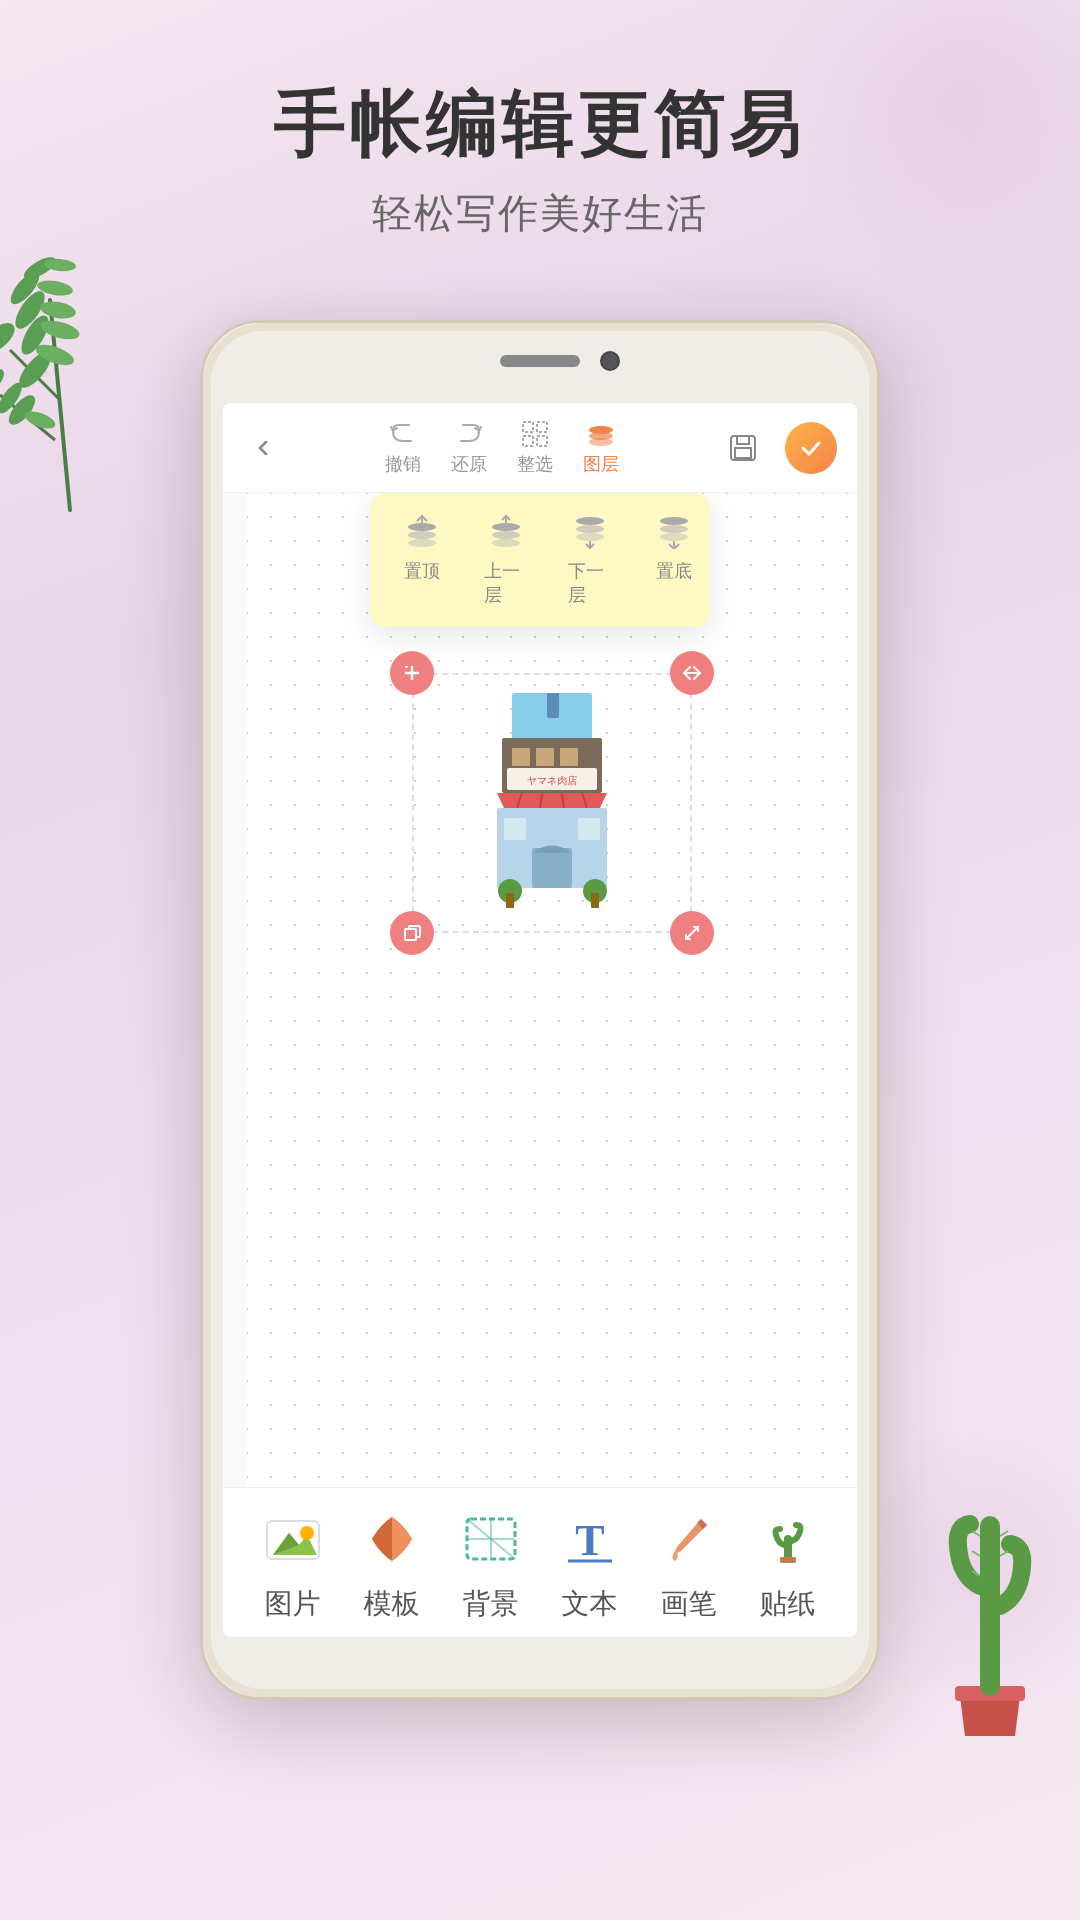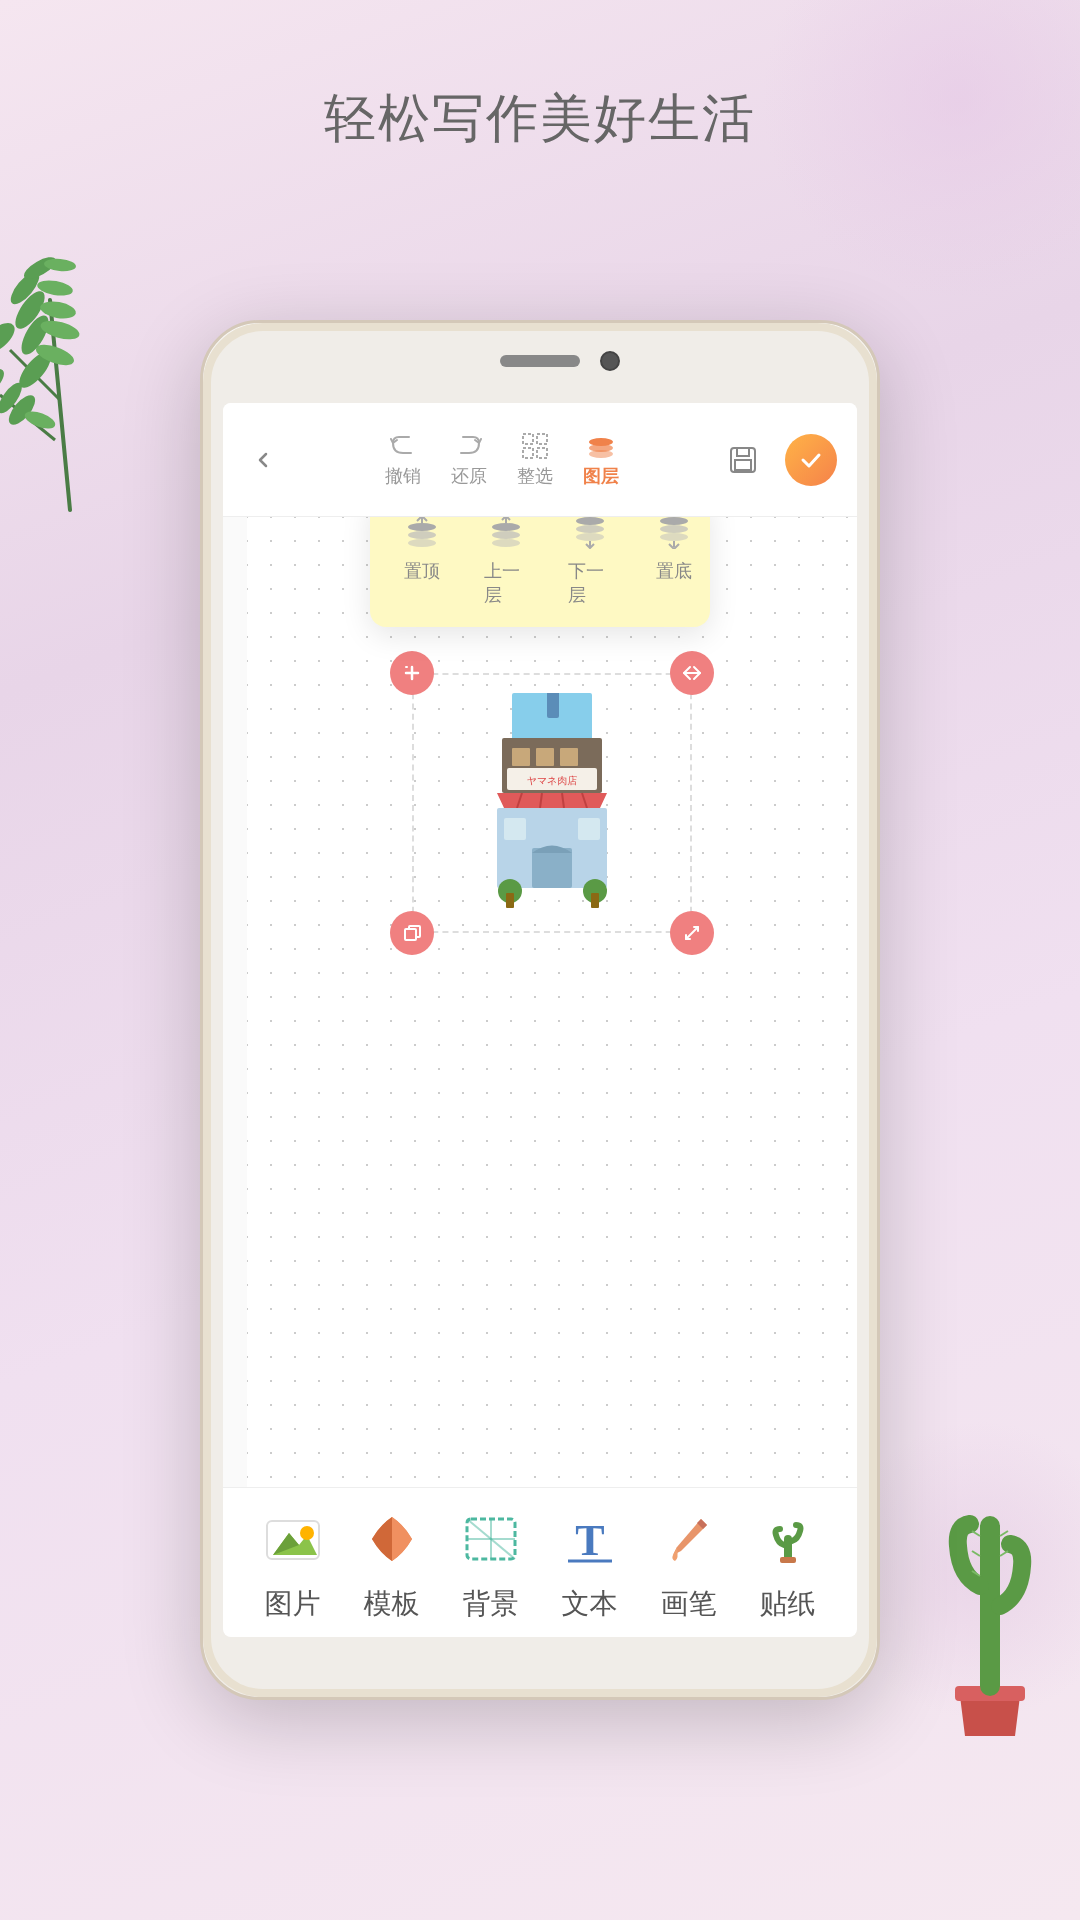--- a/index.html
+++ b/index.html
@@ -42,24 +42,24 @@
       z-index: 10;
     }
     .header-title {
       font-size: 72px;
       font-weight: 700;
       color: #333;
       letter-spacing: 4px;
       line-height: 1.2;
     }
     .header-subtitle {
-      font-size: 52px;
+      font-size: 40px;
       font-weight: 400;
       color: #666;
-      margin-top: 4px;
+      margin-top: 20px;
       letter-spacing: 2px;
     }
 
     
     .leaf-left {
       position: absolute;
       top: 200px;
       left: -20px;
       z-index: 5;
     }
@@ -126,21 +126,21 @@
       border-radius: 50%;
       border: 2px solid #444;
     }
 
     
     .toolbar {
       position: absolute;
       top: 0;
       left: 0;
       right: 0;
-      height: 114px;
+      height: 90px;
       background: white;
       display: flex;
       align-items: center;
       padding: 0 20px;
       border-bottom: 1px solid #eee;
       z-index: 50;
     }
 
     .toolbar-back {
       width: 40px;
@@ -174,21 +174,20 @@
       align-items: center;
       justify-content: center;
     }
 
     .tool-label {
       font-size: 18px;
       color: #999;
     }
     .tool-active .tool-label {
       color: #f0824a;
-      font-weight: bold;
     }
 
     .toolbar-right {
       display: flex;
       gap: 20px;
       align-items: center;
     }
 
     .btn-save {
       width: 44px;
@@ -365,20 +364,21 @@
     
     .leaf-svg { overflow: visible; }
   </style>
 </head>
 <body>
 
 <div class="bg-circle-top-right"></div>
 <div class="bg-circle-bottom"></div>
 
 <div class="header-section">
+  <div class="header-title">手帐编辑更简易</div>
   <div class="header-subtitle">轻松写作美好生活</div>
 </div>
 
 <div class="leaf-left">
   <svg width="160" height="320" viewBox="0 0 160 320" class="leaf-svg">
 
     <line x1="90" y1="310" x2="70" y2="100" stroke="#4a7c45" stroke-width="4" stroke-linecap="round"></line>
 
     <line x1="80" y1="200" x2="30" y2="150" stroke="#4a7c45" stroke-width="3"></line>
     <ellipse cx="18" cy="138" rx="20" ry="10" transform="rotate(-40 18 138)" fill="#5a9e53"></ellipse>

